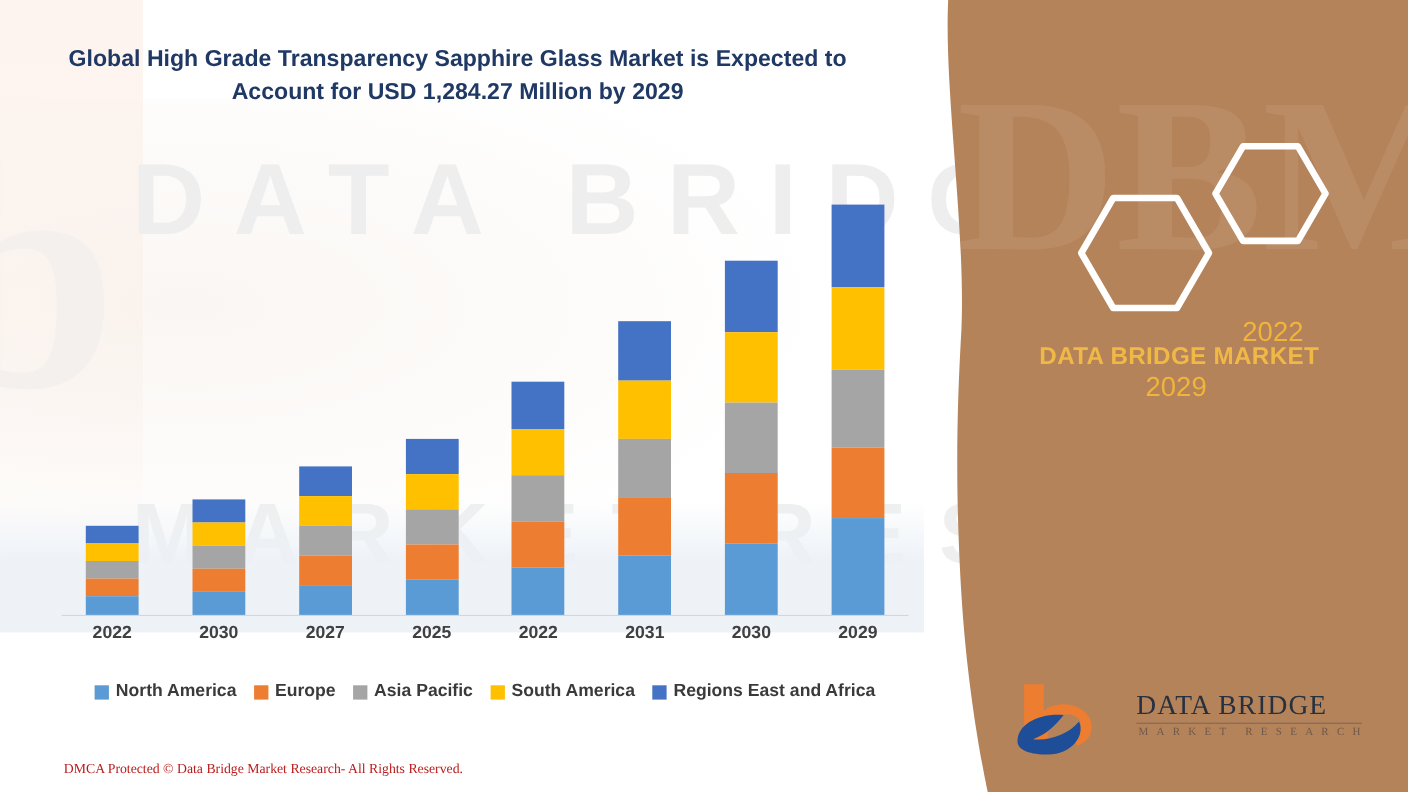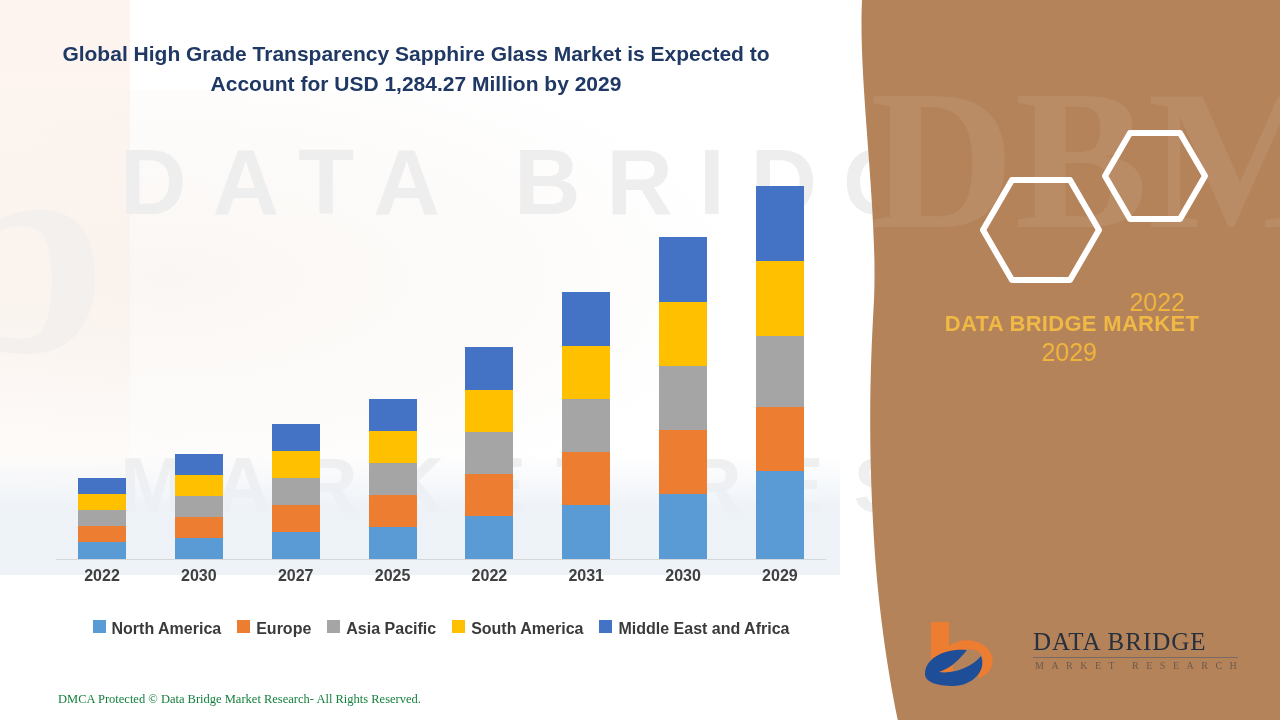--- a/index.html
+++ b/index.html
@@ -70,31 +70,31 @@
   }
   .xtick{
     width:72px;text-align:center;
     font-size:16px;font-weight:700;color:#404040;
   }
 
   .legend{
     position:absolute;left:56px;top:616px;width:770px;height:26px;
     display:flex;align-items:center;justify-content:center;gap:16px;
   }
-  .lg-item{display:flex;align-items:flex-start;gap:6px;}
+  .lg-item{display:flex;align-items:center;gap:6px;}
   .lg-swatch{width:13px;height:13px;display:inline-block;}
   .lg-label{font-size:16px;font-weight:700;color:#3a3a3a;white-space:nowrap;}
 
   
   .footer{
     position:absolute;left:0;bottom:0;width:845px;height:36px;
   }
   .foot-left{
     position:absolute;left:58px;top:8px;
-    font-family:"Liberation Serif", serif;font-size:12.5px;color:#15803d;white-space:nowrap;
+    font-family:"Liberation Serif", serif;font-size:12.5px;color:#b91c1c;white-space:nowrap;
   }
   .foot-right{
     position:absolute;left:458px;top:9px;
     font-family:"Liberation Serif", serif;font-size:11.5px;color:#2b2b2b;white-space:nowrap;
   }
 
   
   .panel{
     position:absolute;right:0;top:0;width:440px;height:720px;
     overflow:hidden;
@@ -239,21 +239,21 @@
       <div class="lg-item">
         <span class="lg-swatch" style="background: rgb(165, 165, 165);"></span>
         <span class="lg-label">Asia Pacific</span>
       </div>
       <div class="lg-item">
         <span class="lg-swatch" style="background: rgb(255, 192, 0);"></span>
         <span class="lg-label">South America</span>
       </div>
       <div class="lg-item">
         <span class="lg-swatch" style="background: rgb(68, 114, 196);"></span>
-        <span class="lg-label">Middle East and Africa</span>
+        <span class="lg-label">Regions East and Africa</span>
       </div>
     </div>
 
   <div class="footer">
     <div class="foot-left">DMCA Protected © Data Bridge Market Research- All Rights Reserved.</div>
   </div>
 
   <div class="panel">
     <svg class="panel-bg" width="440" height="720" viewBox="0 0 440 720" preserveAspectRatio="none">
       <path d="M22 0 L440 0 L440 720 L58 720 C58 720 40 640 34 540 C28 440 30 370 34 300 C38 210 18 80 22 0 Z" fill="#b5835a"></path>

